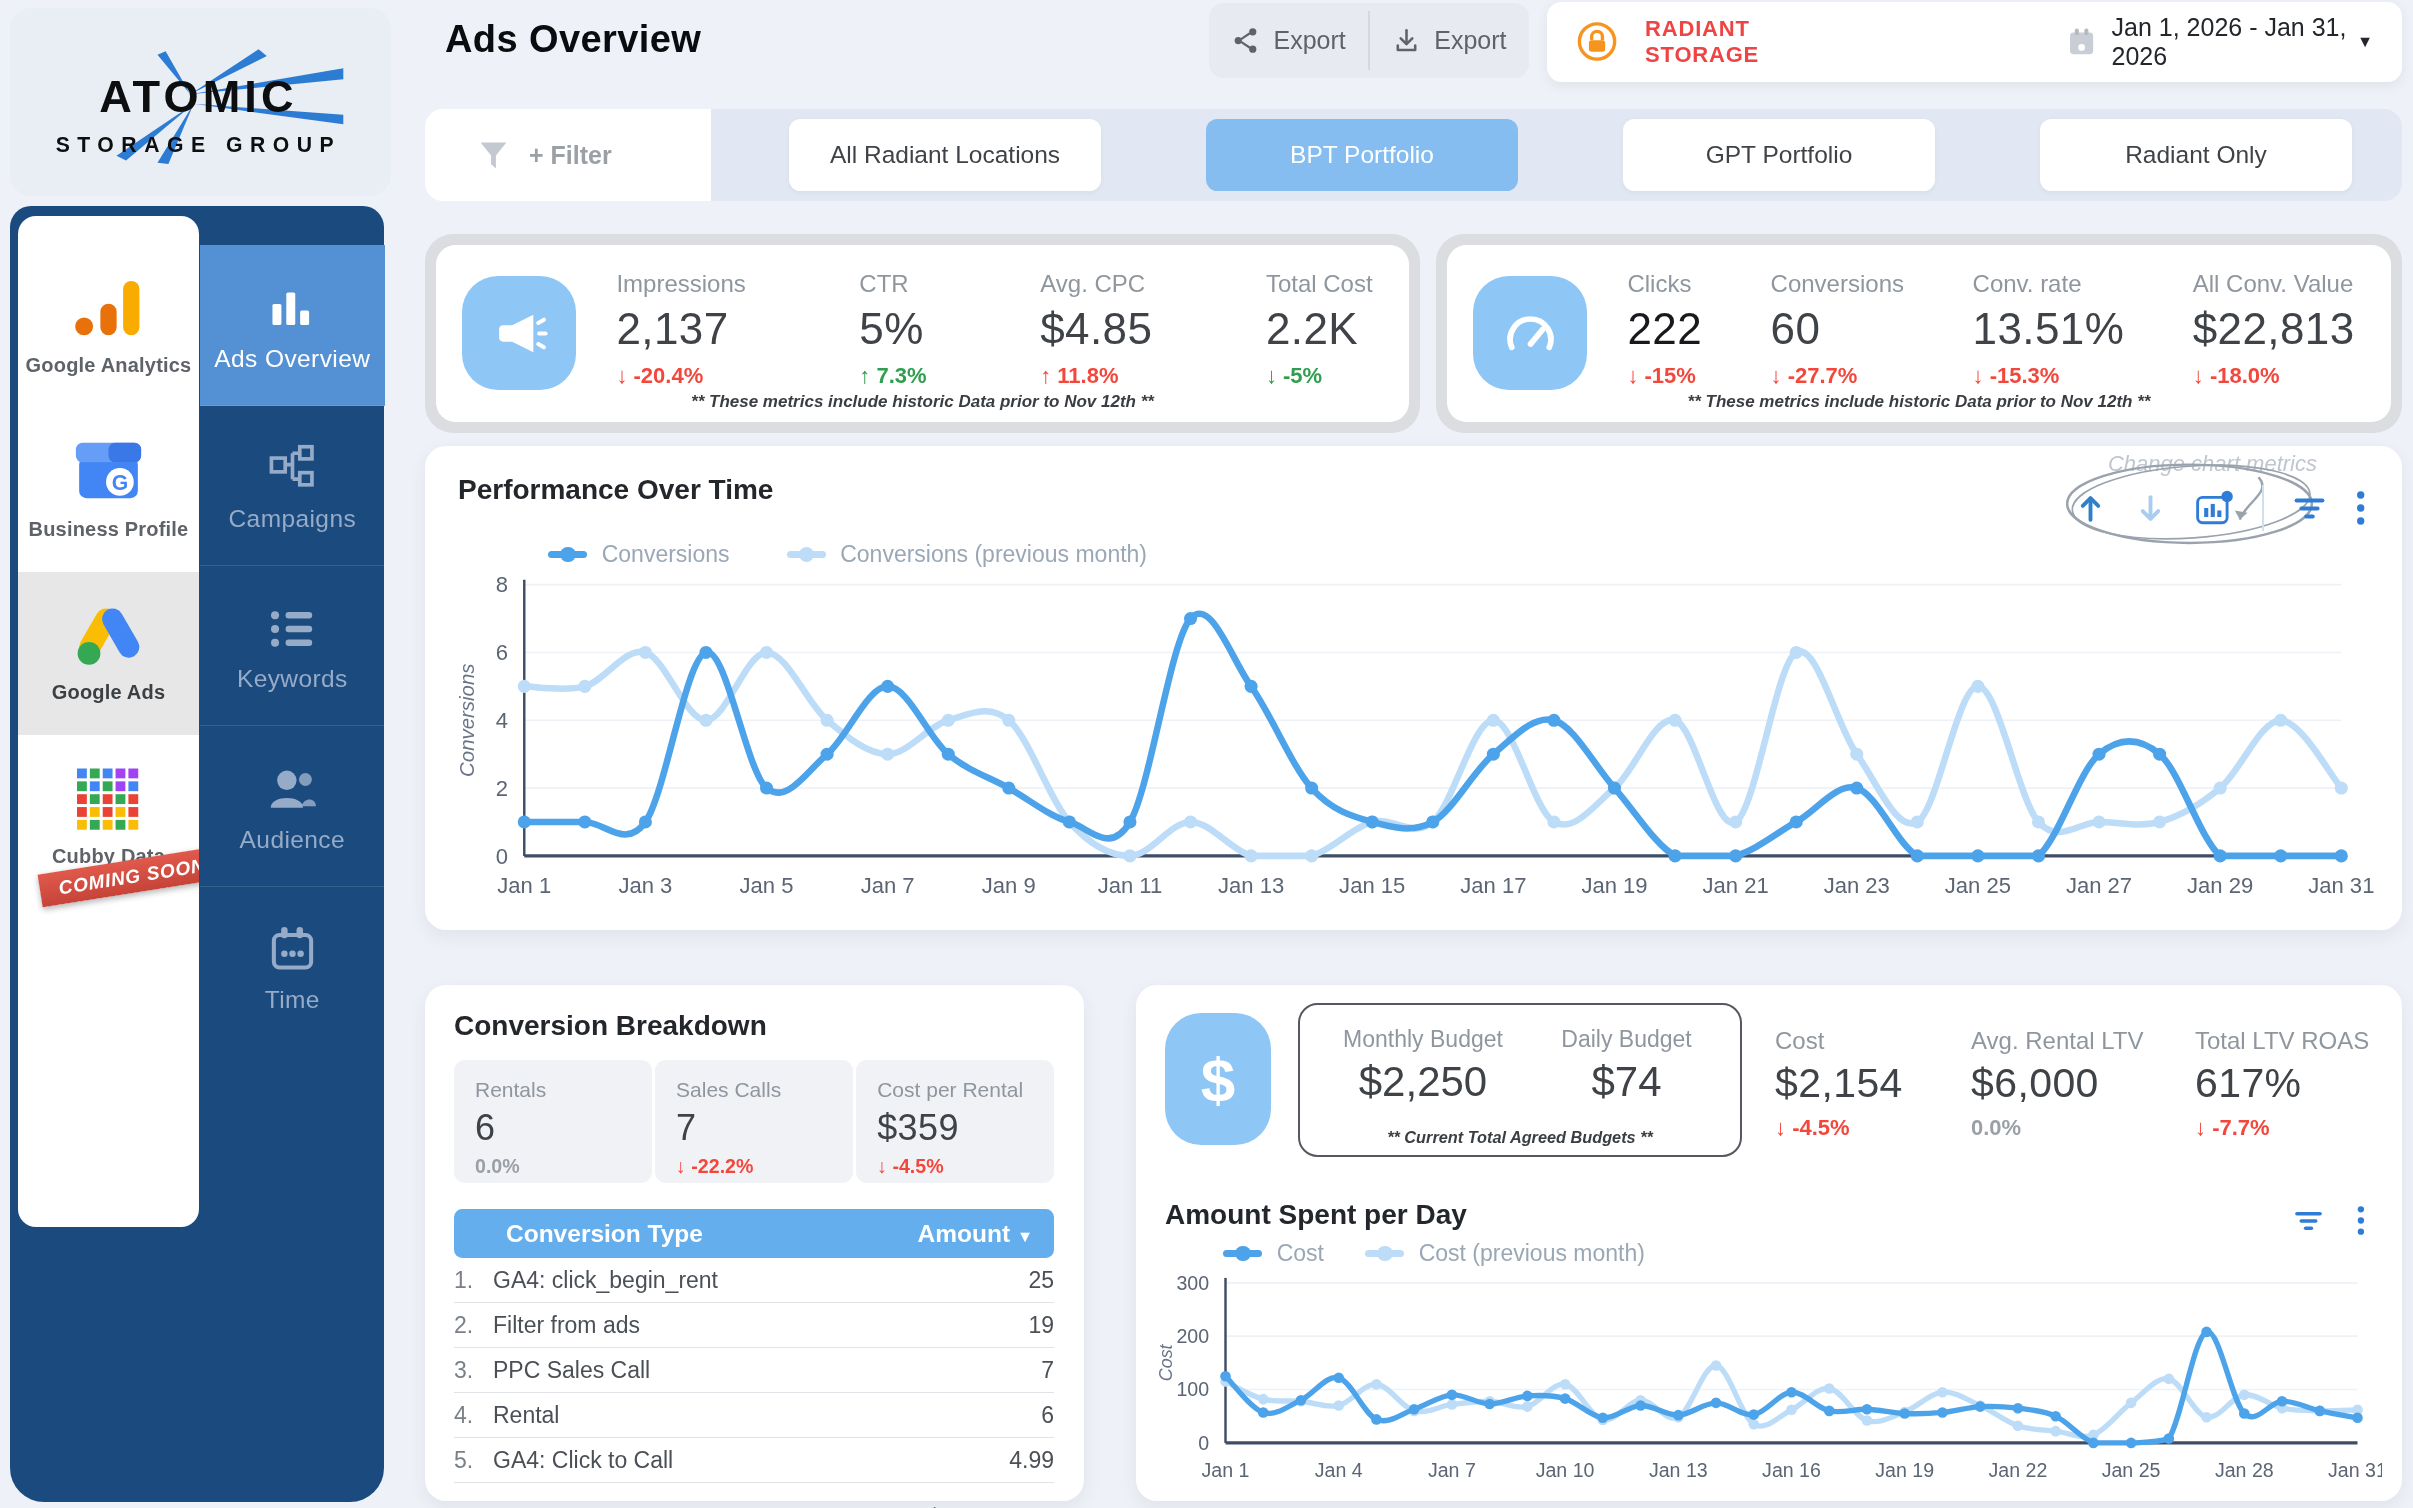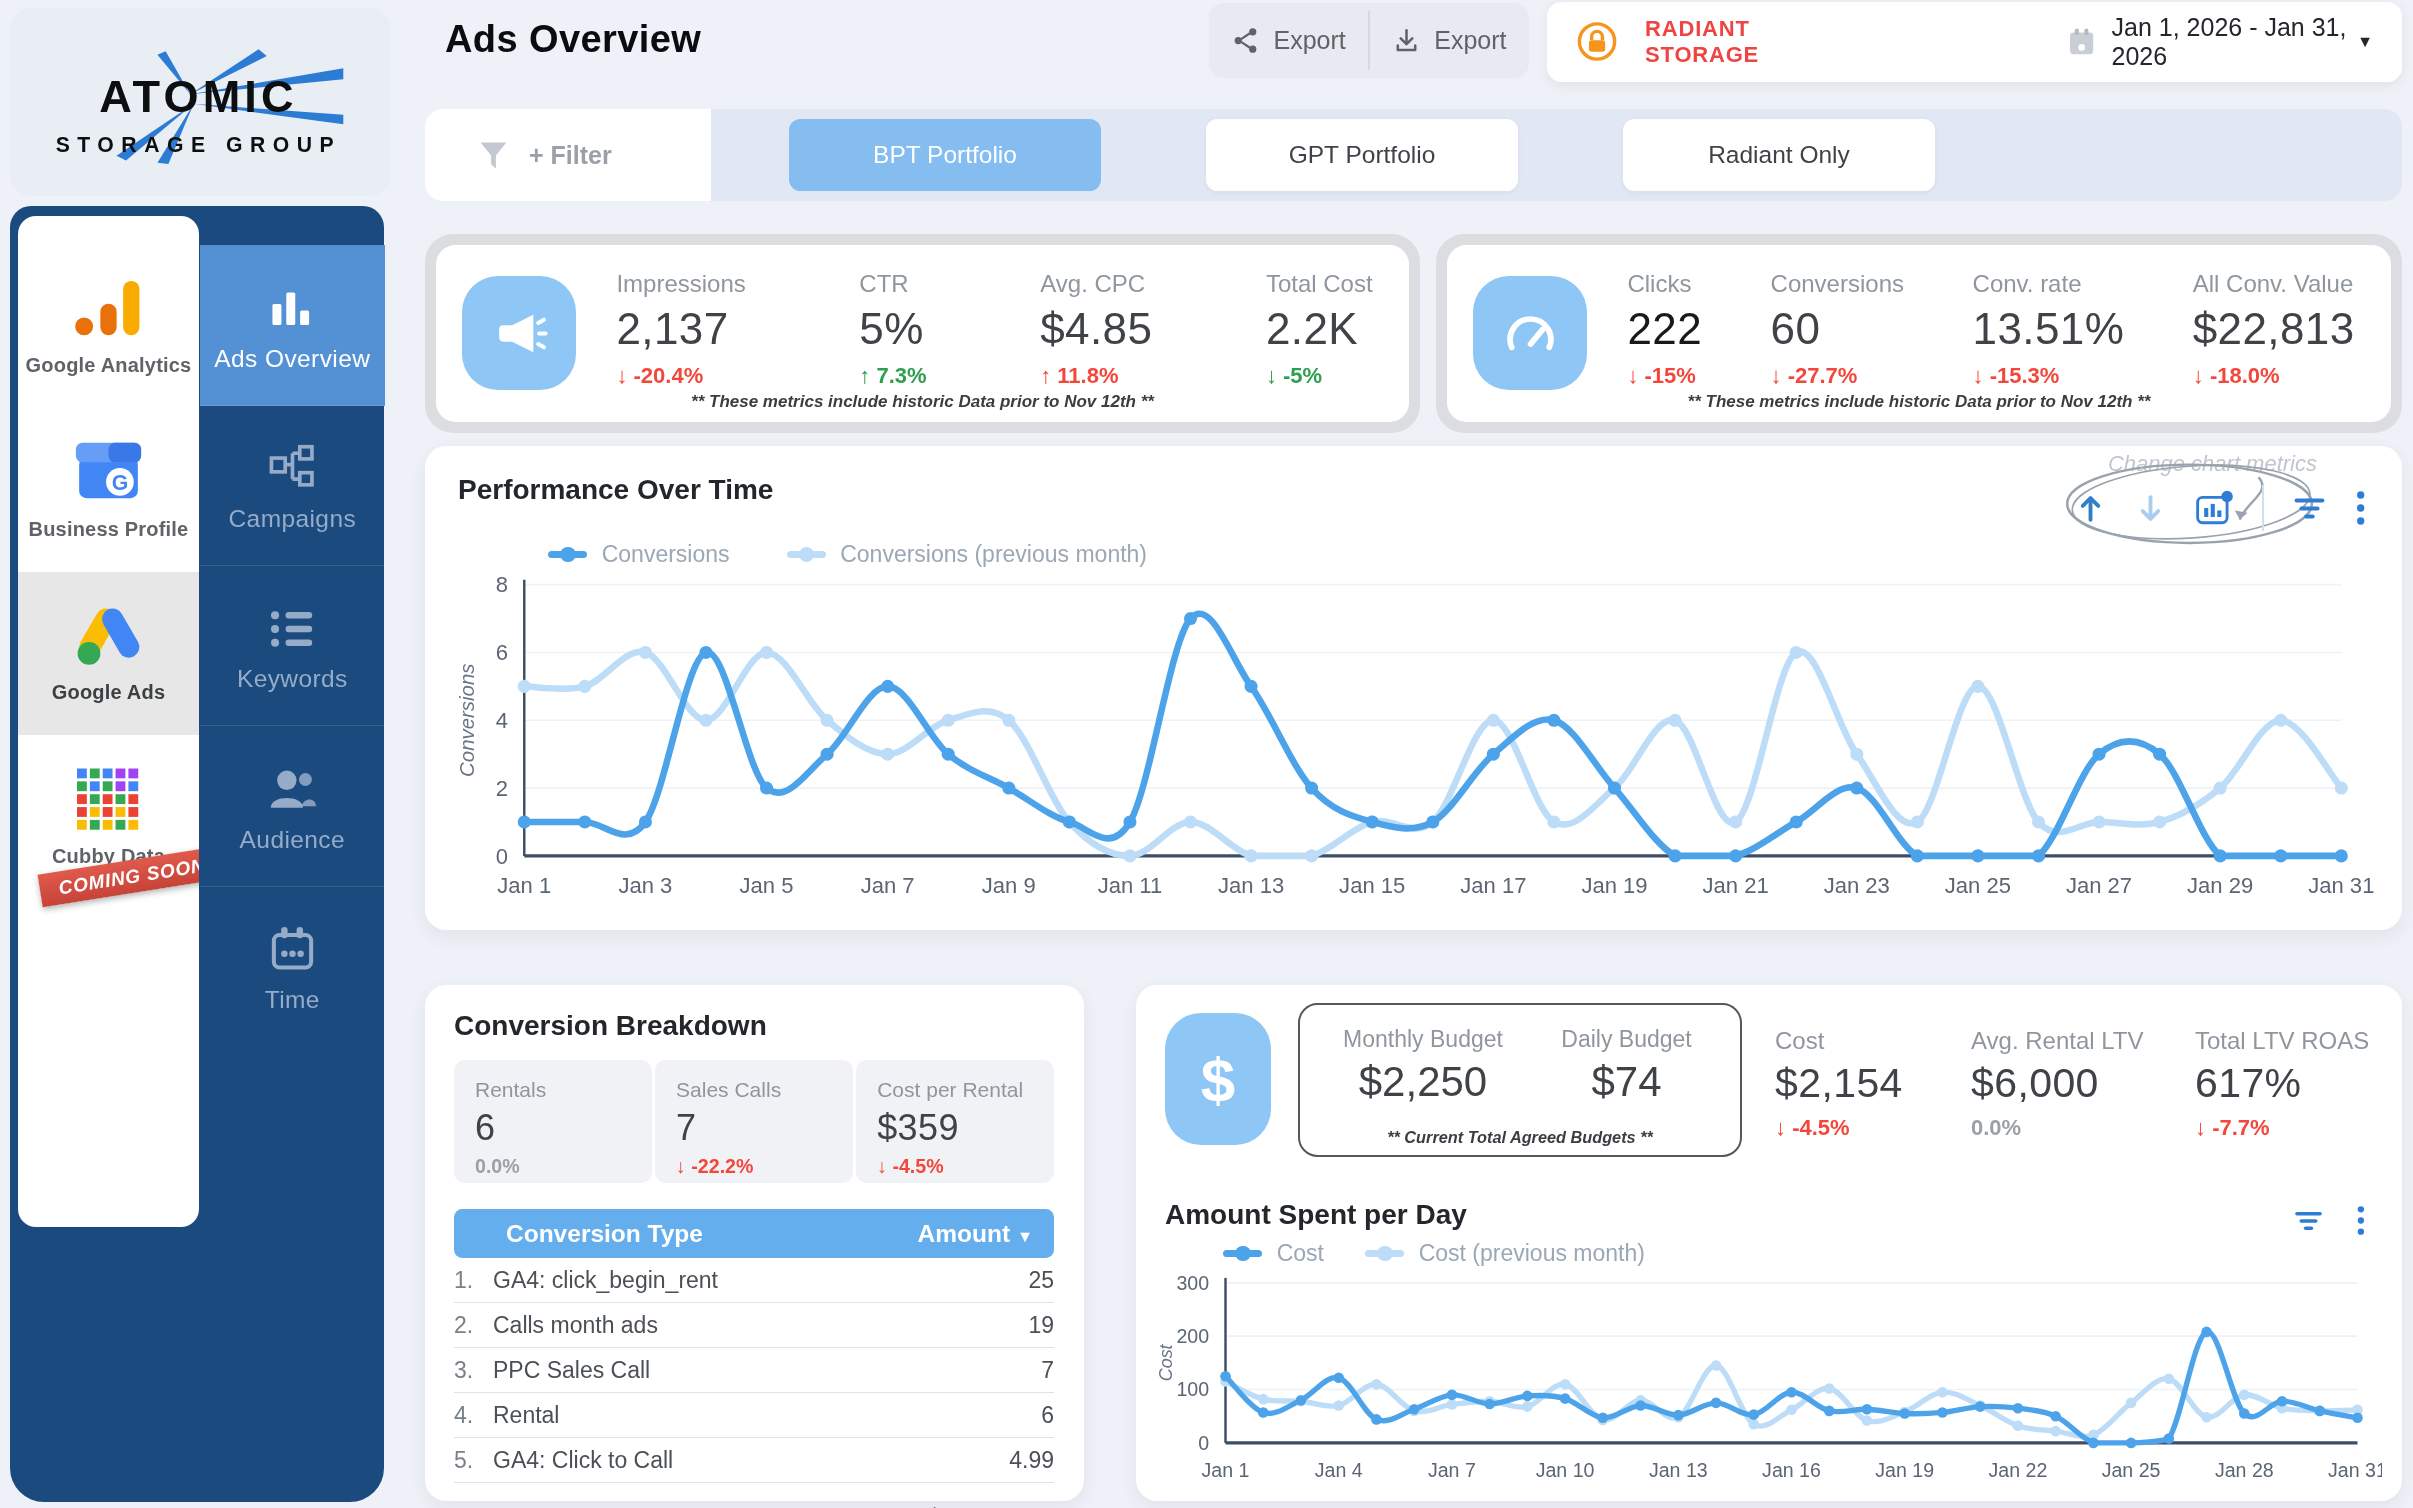--- a/index.html
+++ b/index.html
@@ -291,20 +291,21 @@
     <span id="date-caret">▼</span>
   </div>
 
   <div class="abs" id="filter-tile">
     <svg width="29" height="29" viewBox="0 0 36 36">
         <polygon points="2,2 34,2 21,18 21,34 15,29 15,18" fill="#c3c8d1"></polygon>
       </svg>
     <span id="filter-label">+ Filter</span>
   </div>
   <div class="abs" id="filter-strip">
+    <div class="fbtn">All Radiant Locations</div>
     <div class="fbtn selected">BPT Portfolio</div>
     <div class="fbtn">GPT Portfolio</div>
     <div class="fbtn">Radiant Only</div>
   </div>
 
   <div class="abs kpi-wrap" style="left:425px;top:234px;width:995px;height:199px;">
     <div class="kpi-in">
       <div class="kpi-tile">
         <svg width="57" height="57" viewBox="0 0 70 70">
             <path d="M52 12 L26 25 H15 a5 5 0 0 0 -5 5 v10 a5 5 0 0 0 5 5 H26 L52 58 Z" fill="#fff"></path>
@@ -564,21 +565,21 @@
         <span>Conversion Type</span>
         <span><span>Amount</span> <span style="font-size:16.3px;">▼</span></span>
       </div>
       <div class="bd-row">
           <span class="bd-num">1.</span>
           <span>GA4: click_begin_rent</span>
           <span class="bd-amt">25</span>
         </div>
       <div class="bd-row">
           <span class="bd-num">2.</span>
-          <span>Calls month ads</span>
+          <span>Filter from ads</span>
           <span class="bd-amt">19</span>
         </div>
       <div class="bd-row">
           <span class="bd-num">3.</span>
           <span>PPC Sales Call</span>
           <span class="bd-amt">7</span>
         </div>
       <div class="bd-row">
           <span class="bd-num">4.</span>
           <span>Rental</span>

